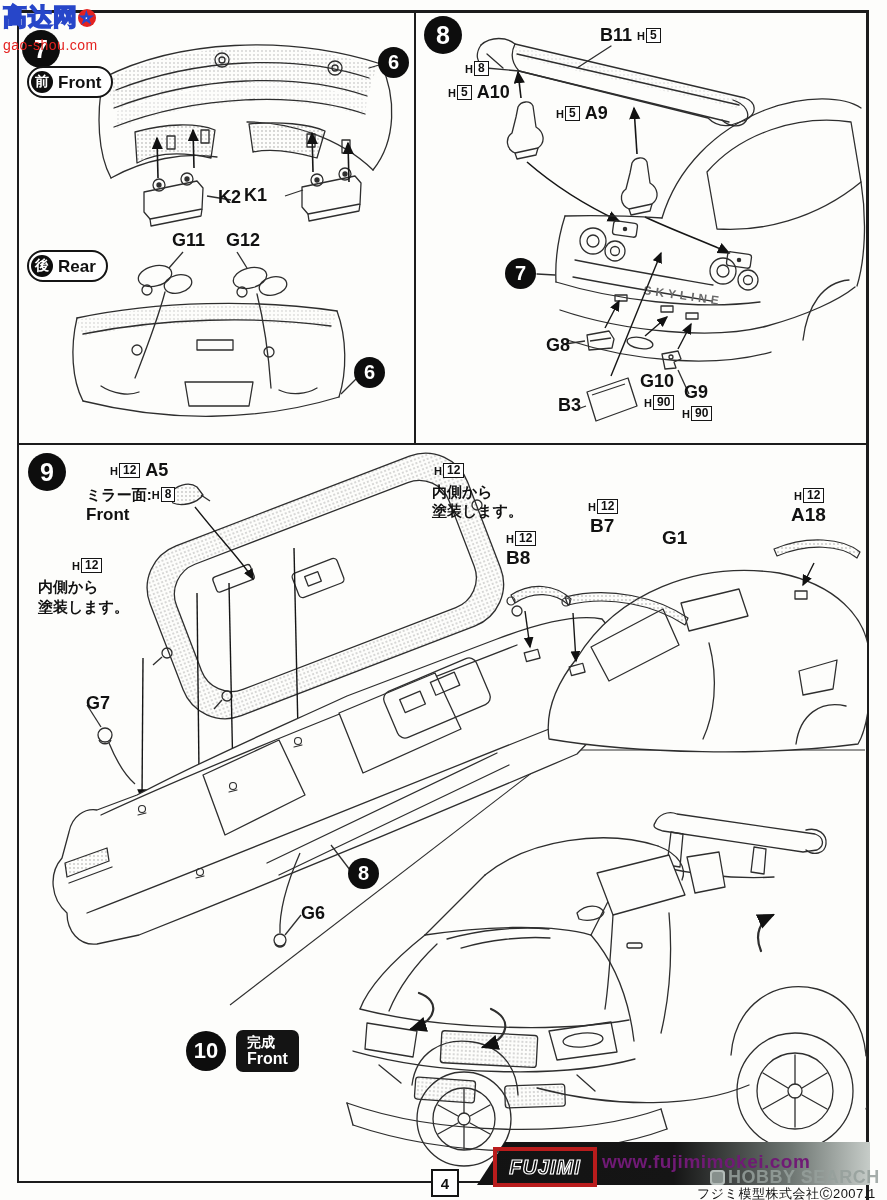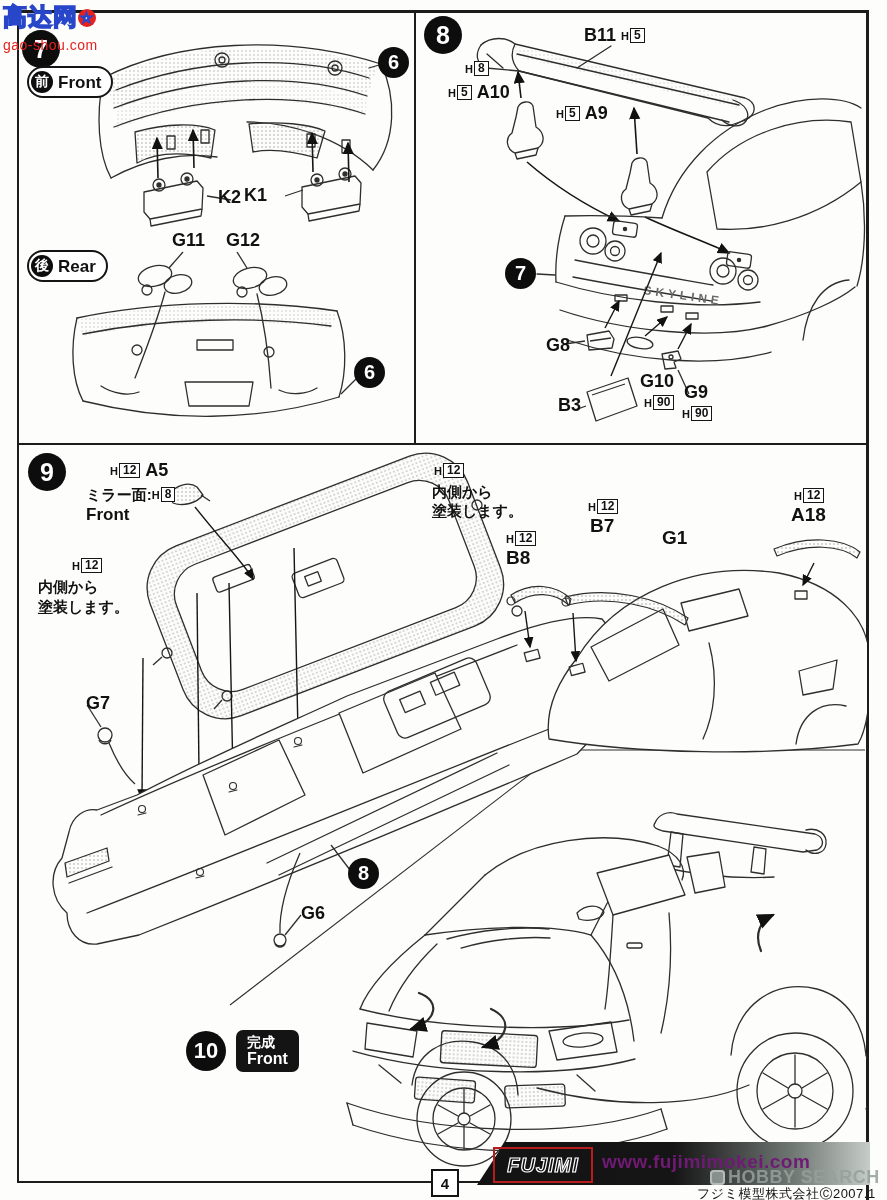--- a/index.html
+++ b/index.html
@@ -27,21 +27,21 @@
       align-items:center;justify-content:center;font-size:14px;font-weight:bold}
   .pt{font-weight:bold;font-size:17px;line-height:1}
   
   .finish{position:absolute;background:#141414;color:#fff;border-radius:7px;padding:4px 11px;line-height:1.15}
   .finish .f1{font-size:14px;font-weight:bold}
   .finish .f2{font-size:16px;font-weight:bold}
   
   .banner{position:absolute;left:477px;top:1142px;width:393px;height:43px;
           background:linear-gradient(90deg,#131313 0%,#151515 50%,#6e7672 80%,#c6ccc8 100%);
           clip-path:polygon(28px 0,100% 0,100% 100%,0 100%)}
-  .fujimibox{position:absolute;left:493px;top:1147px;width:96px;height:32px;border:2px solid #b91c1c;
+  .fujimibox{position:absolute;left:493px;top:1147px;width:96px;height:32px;border:4px solid #b91c1c;
              display:flex;align-items:center;justify-content:center}
   .fujimitxt{font-weight:900;font-style:italic;font-size:20px;letter-spacing:1px;color:#0d0d0d;
              -webkit-text-stroke:1.2px #fff}
   .url{position:absolute;left:602px;top:1151px;color:#701a75;font-weight:bold;font-size:19px;letter-spacing:.5px}
   .pagebox{position:absolute;left:431px;top:1169px;width:24px;height:24px;background:#fff;border:2px solid #141414;
            display:flex;align-items:center;justify-content:center;font-weight:bold;font-size:15px}
   .hobby{position:absolute;left:710px;top:1167px;display:flex;align-items:center;gap:3px;z-index:6;opacity:.85}
   .hobbyicon{width:15px;height:15px;border-radius:4px;background:#96a09c;display:inline-block;
              box-shadow:inset 0 0 0 2px #c9d2ce}
   .hobbytxt{font-weight:800;font-size:18px;color:#96a09c;letter-spacing:.5px;white-space:nowrap}
@@ -245,21 +245,21 @@
     <line x1="190" y1="318" x2="204" y2="291" marker-end="url(#m8)"></line>
     <line x1="196" y1="366" x2="246" y2="243" marker-end="url(#m8)"></line>
     <line x1="230" y1="326" x2="252" y2="307" marker-end="url(#m8)"></line>
     <line x1="263" y1="339" x2="276" y2="314" marker-end="url(#m8)"></line>
   </g>
 </svg>
 
 <div class="badge b38" style="left:424px;top:16px">
     <span>8</span>
   </div>
-<div class="lbl" style="left:584px;top:26px">
+<div class="lbl" style="left:600px;top:26px">
   <span>B11</span>&nbsp;<span class="pc">
       <span class="pch">H</span>
       <span class="pcn">5</span>
     </span>
 </div>
 <div class="lbl" style="left:465px;top:59px">
   <span class="pc">
       <span class="pch">H</span>
       <span class="pcn">8</span>
     </span>

